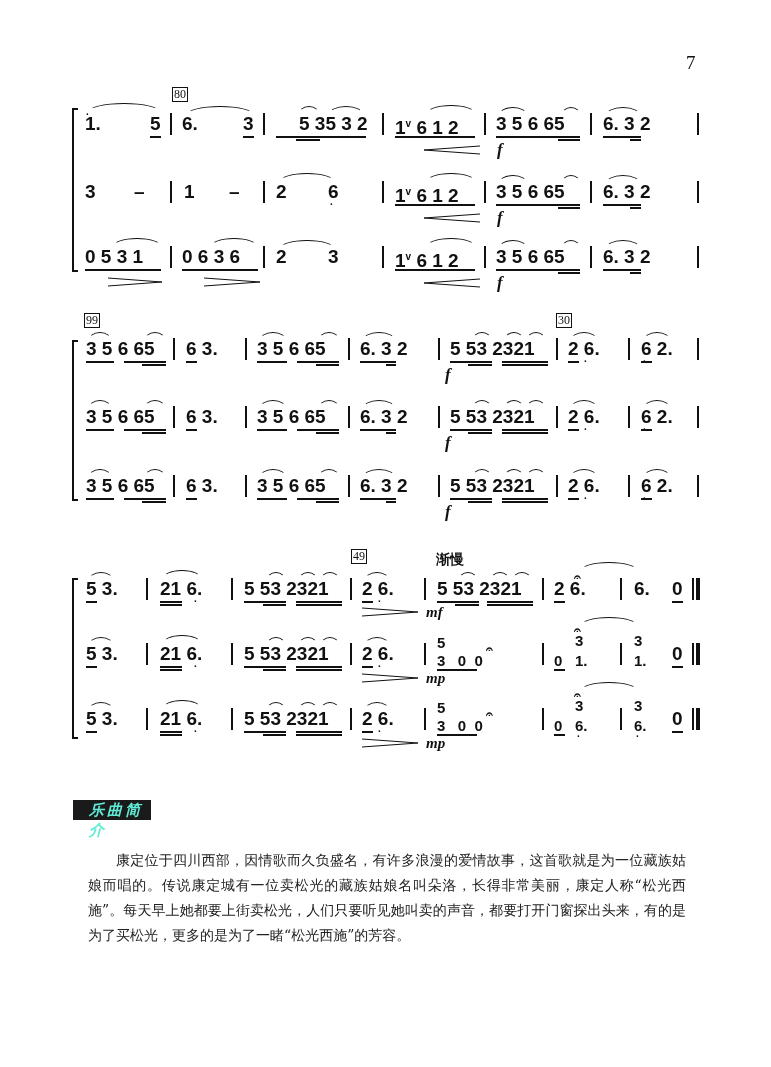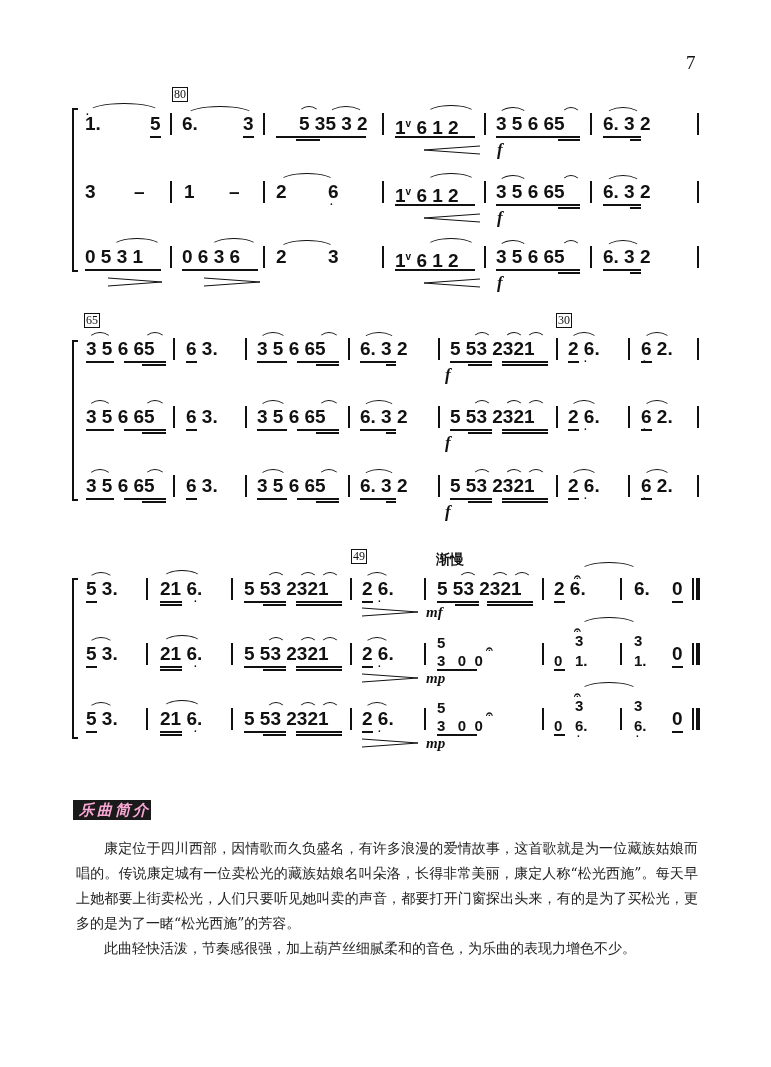--- a/index.html
+++ b/index.html
@@ -11,24 +11,24 @@
   .bar { position:absolute; width:2px; height:22px; background:#111; }
   .dbl { position:absolute; height:22px; width:8px; }
   .dbl::before { content:""; position:absolute; left:0; top:0; width:1.5px; height:100%; background:#111; }
   .dbl::after { content:""; position:absolute; left:4px; top:0; width:4px; height:100%; background:#111; }
   .rehearsal { position:absolute; font-family:"Liberation Serif", serif; font-size:12px; border:1px solid #111; padding:0 1px; line-height:13px; }
   .dyn { position:absolute; font-family:"Liberation Serif", serif; font-style:italic; font-weight:bold; font-size:17px; }
   .tempo { position:absolute; font-weight:bold; font-size:14px; }
   .hairpin { position:absolute; height:10px; }
   .slur { position:absolute; border:1.5px solid #111; border-bottom:none; border-left-color:transparent; border-right-color:transparent; border-radius:50% 50% 0 0 / 100% 100% 0 0; height:8px; }
   .ul { position:absolute; height:1.5px; background:#111; }
-  .section-badge { position:absolute; left:73px; top:800px; width:78px; height:20px; background:#1a1a1a; color:#f9a8d4;
-                   font-style:italic; font-weight:bold; font-size:15px; line-height:20px; letter-spacing:3px; padding-left:6px; box-sizing:border-box; }
+  .section-badge { position:absolute; left:73px; top:800px; width:78px; height:20px; background:#1a1a1a; color:#5eead4;
+                   font-style:italic; font-weight:bold; font-size:15px; line-height:20px; letter-spacing:3px; padding-left:16px; box-sizing:border-box; }
   .para { position:absolute; left:76px; width:622px; font-family:"DejaVu Serif", serif; font-size:14px; line-height:25px; color:#222; }
-  .para p { margin:0; text-indent:2em; text-align:justify; }
+  .para p { margin:12px; text-indent:2em; text-align:justify; }
 </style>
 </head>
 <body>
 
 <div class="page-num">7</div>
 
 <div>
   <div class="bracket" style="top:108px;height:160px;"></div>
   <div class="rehearsal" style="left:172px;top:87px;">80</div>
 
@@ -140,21 +140,21 @@
     <span class="tok" style="left:603px;top:246px;">6. 3 2</span>
     <div class="ul" style="left:603px;top:269px;width:38px;"></div>
     <div class="ul" style="left:630px;top:272px;width:11px;"></div>
     <div class="slur" style="left:605px;top:240px;width:34px;"></div>
     <div class="bar" style="left:697px;top:246px;"></div>
   </div>
 </div>
 
 <div>
   <div class="bracket" style="top:340px;height:157px;"></div>
-  <div class="rehearsal" style="left:84px;top:313px;">65</div>
+  <div class="rehearsal" style="left:84px;top:313px;">99</div>
   <div class="rehearsal" style="left:556px;top:313px;">30</div>
 
   <div style="position:absolute;left:0;top:0;">
     <span class="tok" style="left:86px;top:338px;">3 5 6 65</span>
     <div class="ul" style="left:86px;top:361px;width:28px;"></div>
       <div class="ul" style="left:124px;top:361px;width:42px;"></div>
       <div class="ul" style="left:142px;top:364px;width:24px;"></div>
     <div class="slur" style="left:88px;top:332px;width:22px;"></div>
       <div class="slur" style="left:144px;top:332px;width:20px;"></div>
     <div class="bar" style="left:173px;top:338px;"></div>
@@ -436,14 +436,13 @@
     <span class="tok" style="left:672px;top:708px;">0</span>
     <div class="ul" style="left:672px;top:731px;width:11px;"></div>
     <div class="dbl" style="left:692px;top:708px;"></div>
   </div>
 </div>
 
 <div class="section-badge">乐曲简介</div>
 
 <div class="para" style="top:836px;">
   <p>康定位于四川西部，因情歌而久负盛名，有许多浪漫的爱情故事，这首歌就是为一位藏族姑娘而唱的。传说康定城有一位卖松光的藏族姑娘名叫朵洛，长得非常美丽，康定人称“松光西施”。每天早上她都要上街卖松光，人们只要听见她叫卖的声音，都要打开门窗探出头来，有的是为了买松光，更多的是为了一睹“松光西施”的芳容。</p>
-  <p>此曲轻快活泼，节奏感很强，加上葫芦丝细腻柔和的音色，为乐曲的表现力增色不少。</p>
 </div>
 
 </body></html>

